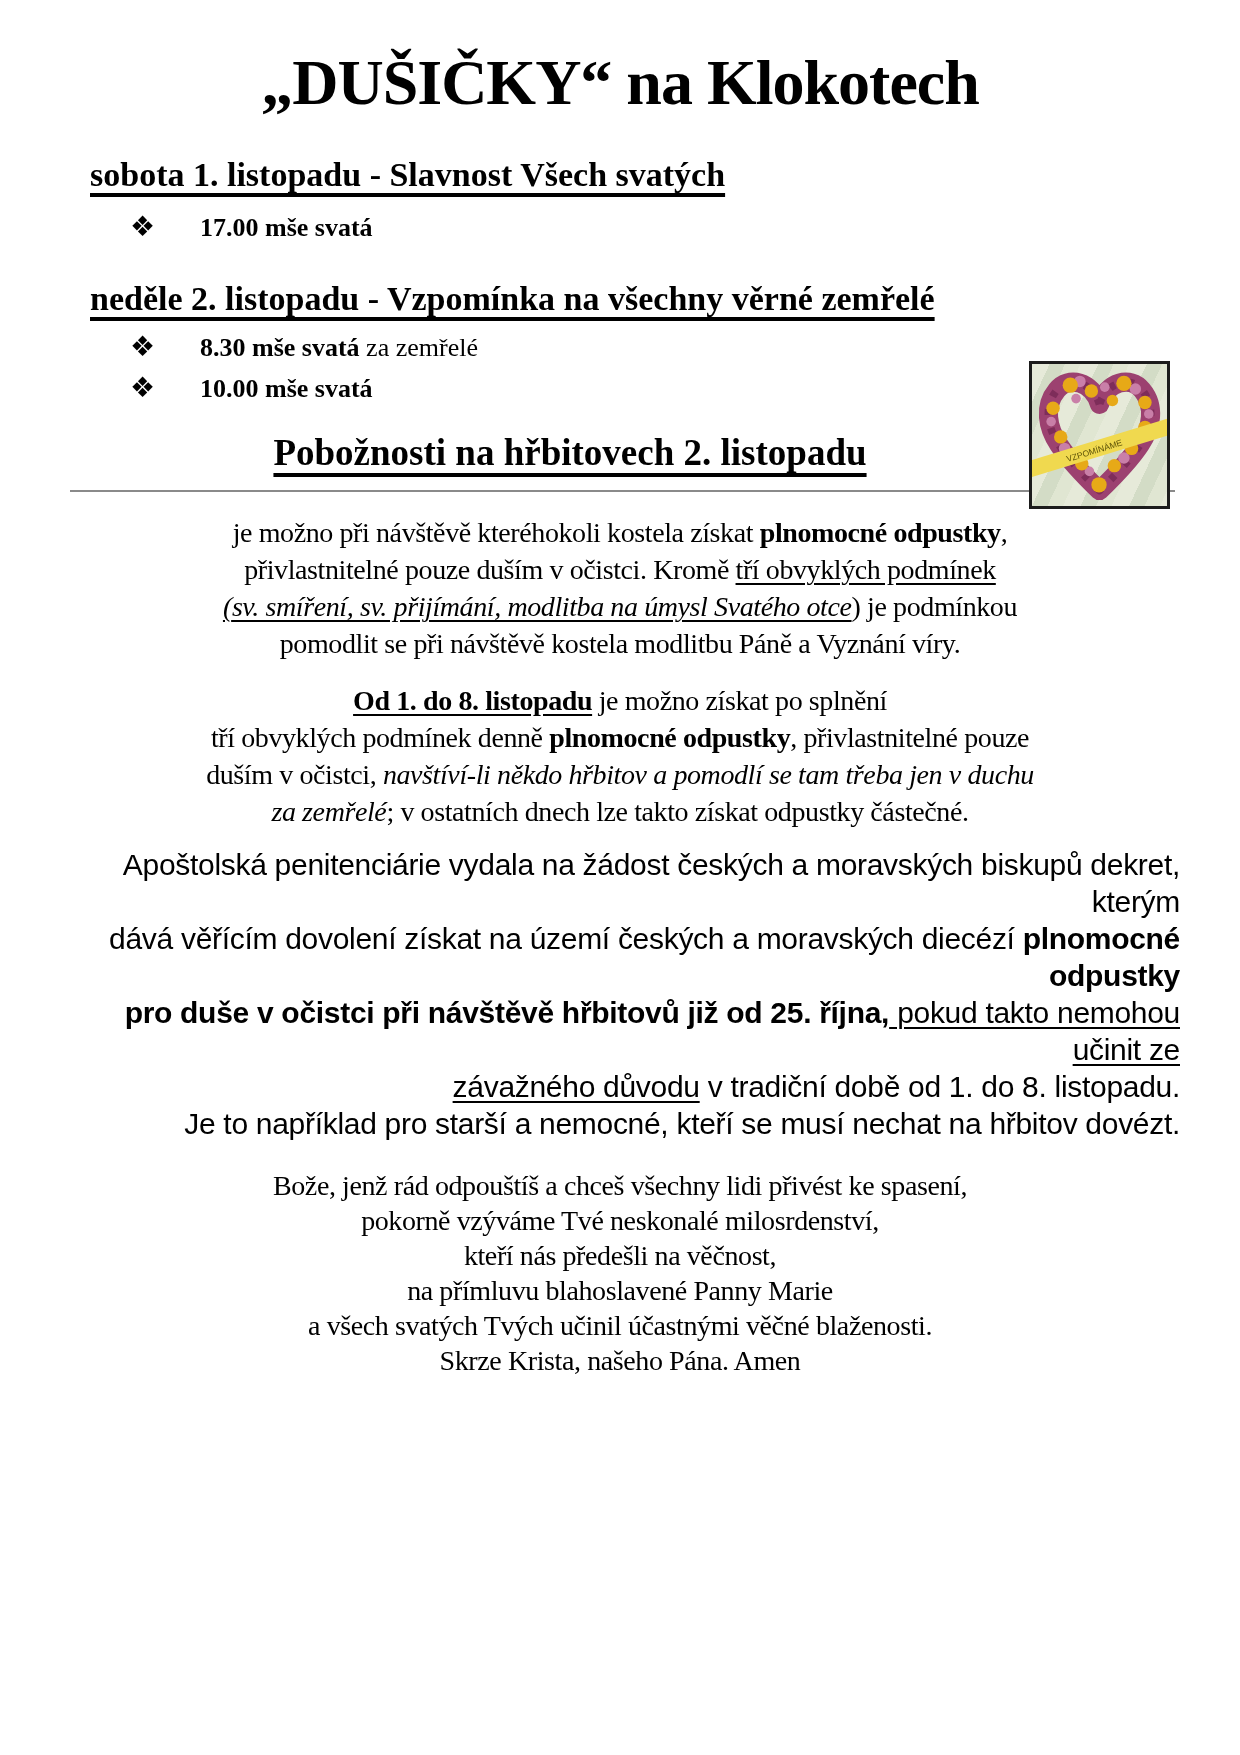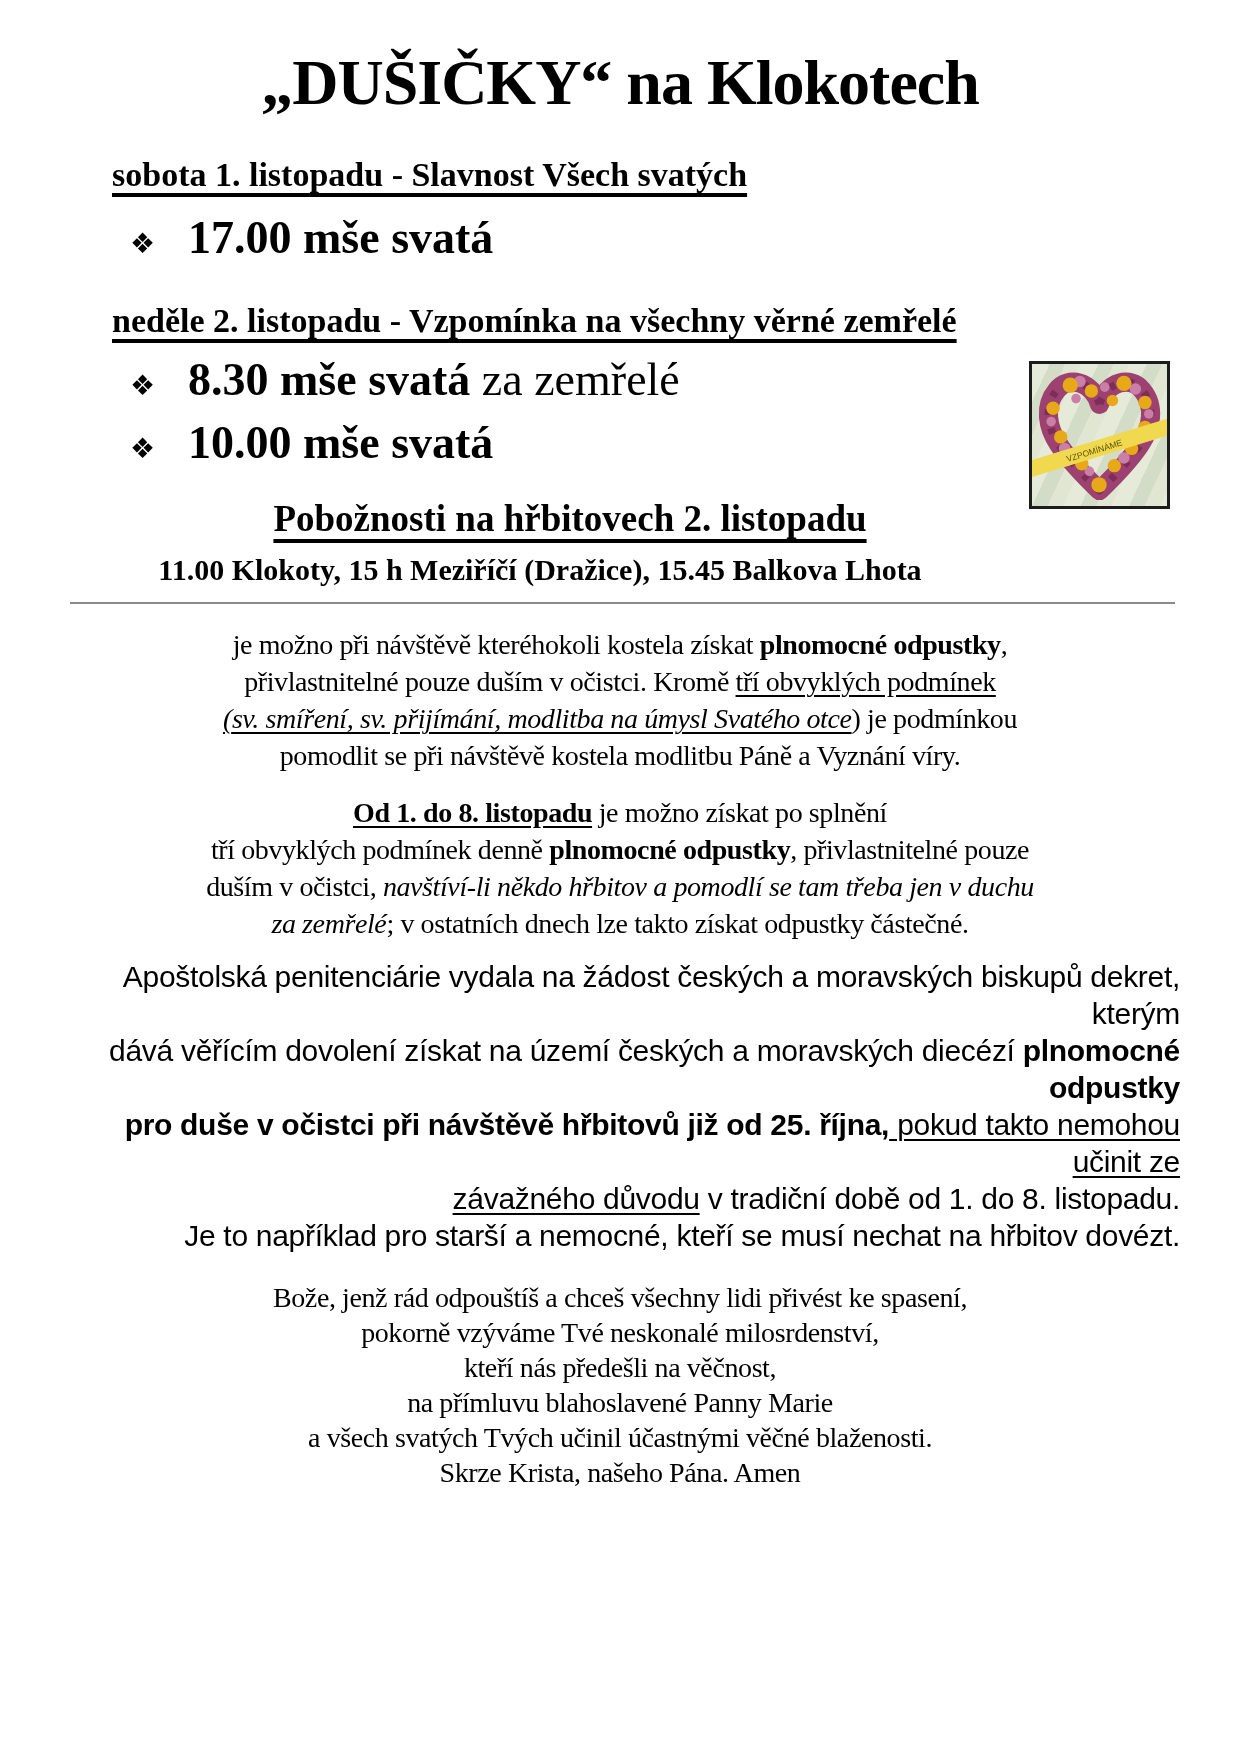--- a/index.html
+++ b/index.html
@@ -12,32 +12,32 @@
   .page{position:relative;width:1240px;height:1755px;overflow:hidden;}
   .content{padding:34px 60px 0 60px;}
 
   .title{
     font-size:64px;font-weight:bold;text-align:center;
     letter-spacing:-1px;line-height:1.1;margin:14px 0 0 0;
     white-space:nowrap;
   }
 
   .evt-heading{
-    font-size:34px;font-weight:bold;margin:0 0 0 52px;
+    font-size:34px;font-weight:bold;margin:0 0 0 30px;
     text-decoration:underline;text-decoration-thickness:4px;text-underline-offset:7px;
     line-height:1.25;white-space:nowrap;
   }
   .evt-heading.h1{margin-top:36px;}
   .evt-heading.h2{margin-top:34px;}
 
   .mass-item{
     display:flex;align-items:baseline;margin-left:70px;line-height:1.25;
   }
   .mass-item .bullet{font-size:28px;width:34px;flex:0 0 auto;}
-  .mass-item .txt{font-size:46px;margin-left:24px;text-align:right;}
+  .mass-item .txt{font-size:26px;margin-left:36px;text-align:right;}
   .mass-item .txt .strong{font-weight:bold;}
   .mi-1{margin-top:12px;}
   .mi-2{margin-top:8px;}
   .mi-3{margin-top:6px;}
 
   .drazice{
     margin-top:18px;text-align:center;margin-right:120px;line-height:1.3;white-space:nowrap;
   }
   .drazice .place{font-size:44px;font-weight:bold;}
   .drazice .details{font-size:30px;font-weight:bold;}
@@ -145,21 +145,20 @@
     </div>
     <div class="mass-item mi-3">
       <span class="bullet">❖</span>
       <span class="txt"><span class="strong">10.00 mše svatá</span><span></span></span>
     </div>
 
 
     <div class="devotions-heading">
       <span>Pobožnosti na hřbitovech 2. listopadu</span>
     </div>
-    <div class="devotions-schedule">11.00 Klokoty, 15 h Meziříčí (Dražice), 15.45 Balkova Lhota</div>
 
     <hr class="divider">
 
     <div class="para center block1">
         <div class="tline"><span>je možno při návštěvě kteréhokoli kostela získat </span><span class="b">plnomocné odpustky</span><span>,</span></div>
         <div class="tline"><span>přivlastnitelné pouze duším v očistci. Kromě </span><span class="u">tří obvyklých podmínek</span></div>
         <div class="tline"><span class="i u">(</span><span class="i u">sv. smíření, sv. přijímání, modlitba na úmysl Svatého otce</span><span>) je podmínkou</span></div>
         <div class="tline"><span>pomodlit se při návštěvě kostela modlitbu Páně a Vyznání víry.</span></div>
       </div>
 

